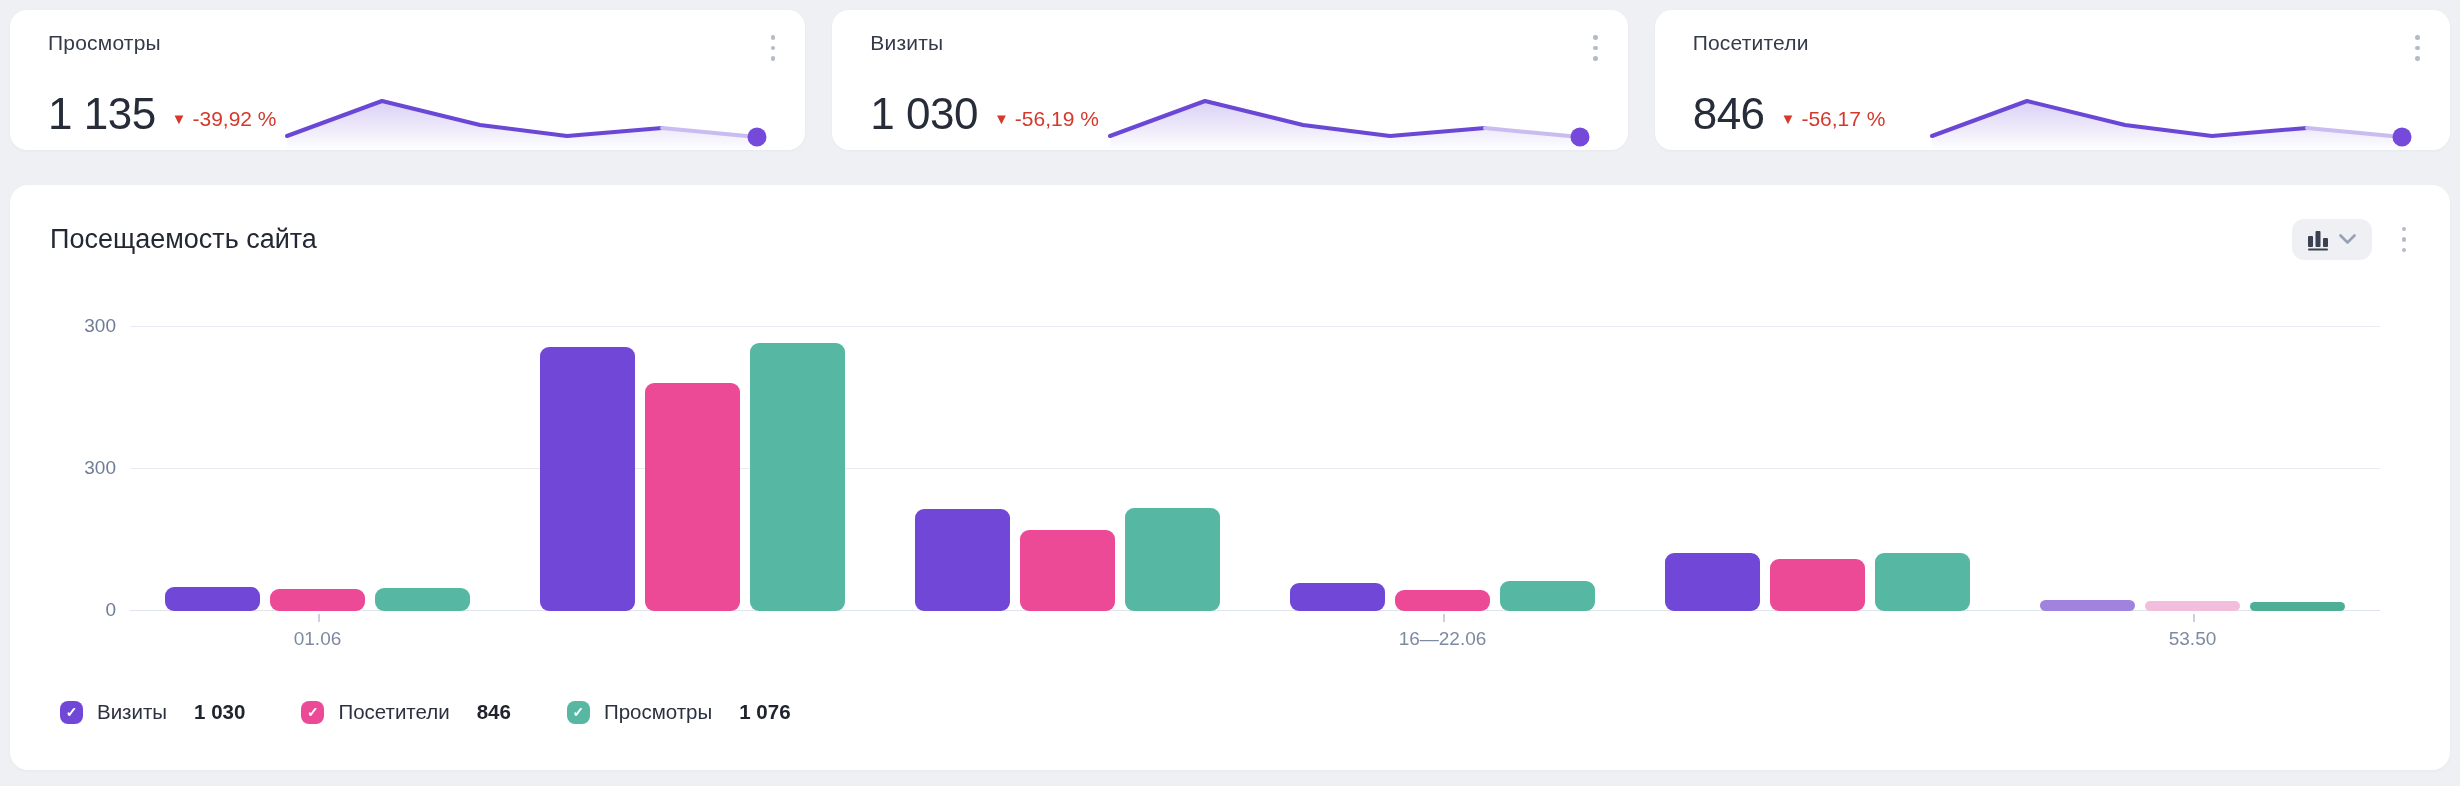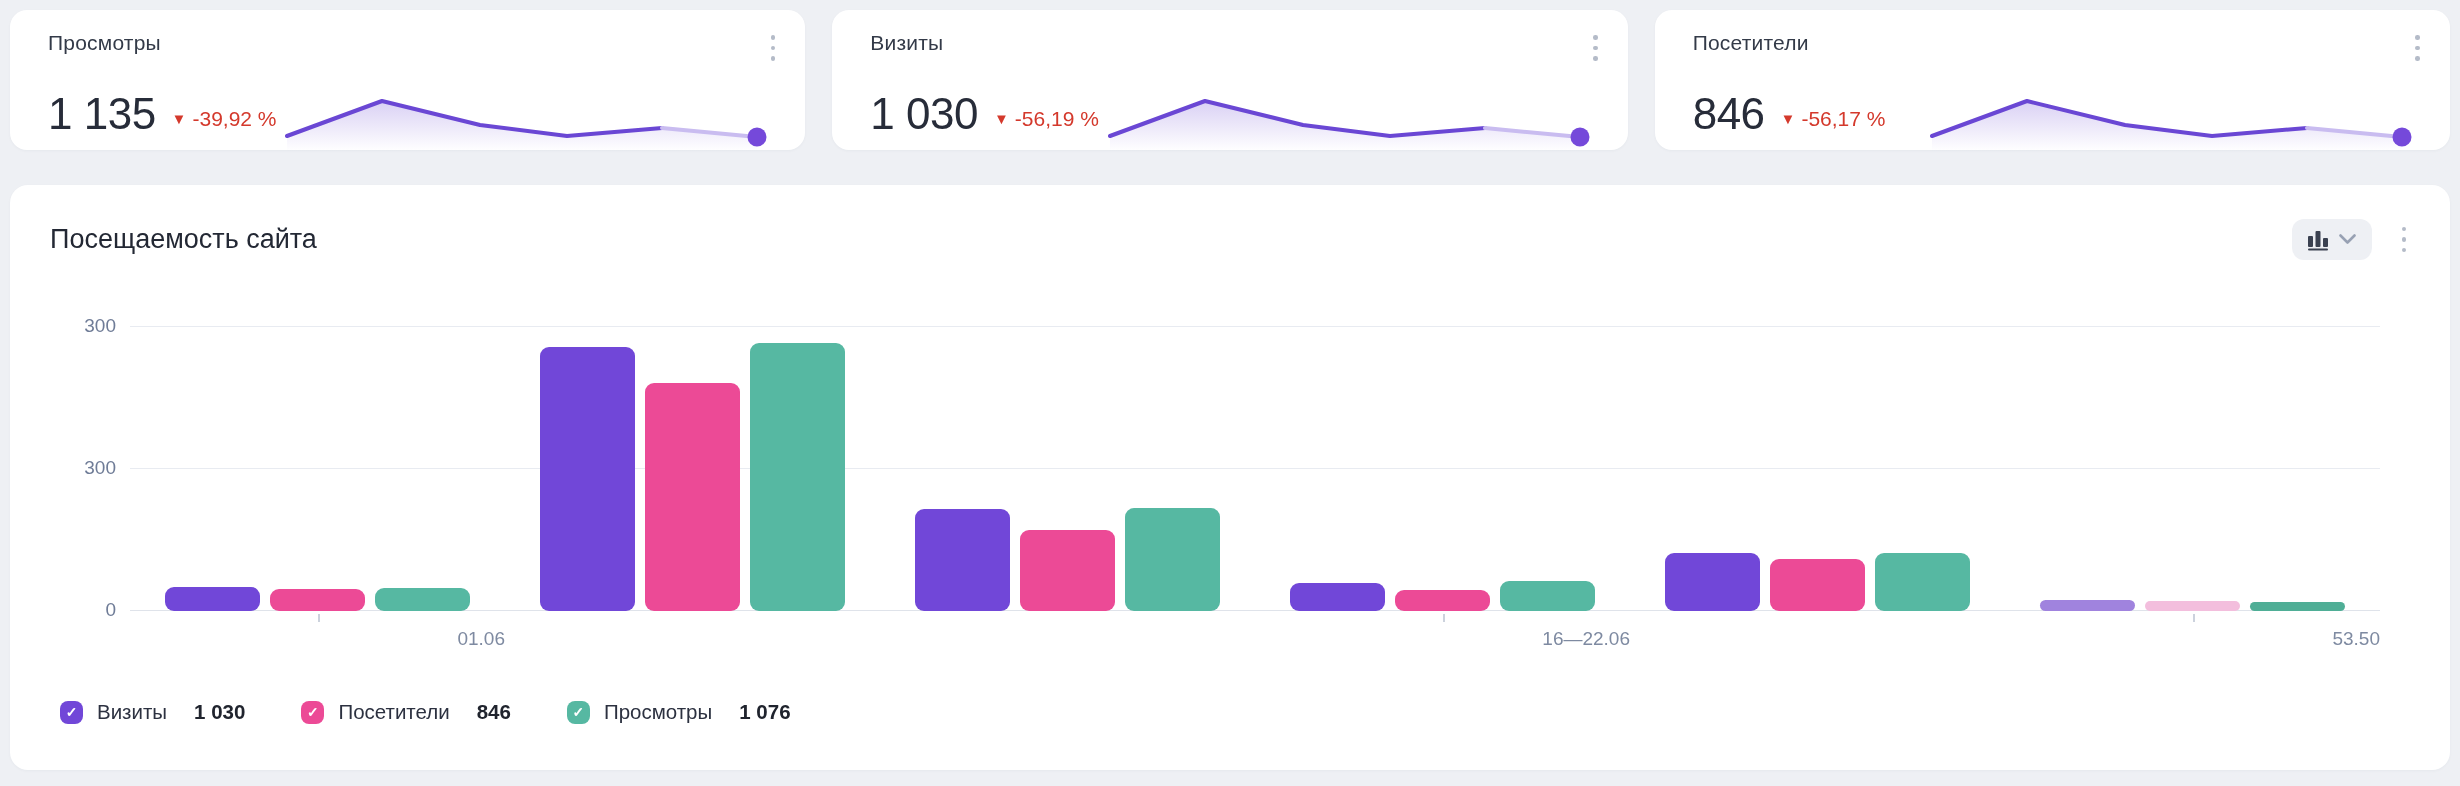--- a/index.html
+++ b/index.html
@@ -47,21 +47,21 @@
   .gridline { position:absolute; left:0; right:0; height:1px; background:#e8ebf1; }
   .gridline.base { background:#dfe3ea; }
   .ytick-label {
     position:absolute; right:100%; margin-right:14px; transform:translateY(-50%);
     font-size:19px; color:#6f7c97; white-space:nowrap;
   }
   .bars-layer { position:absolute; inset:0; display:grid; grid-template-columns:repeat(6,1fr); align-items:end; }
   .bar-group { display:flex; justify-content:center; align-items:flex-end; gap:10px; height:100%; }
   .bar { width:95px; border-radius:9px; min-height:4px; cursor:pointer; }
   .xaxis-row { display:grid; grid-template-columns:repeat(6,1fr); margin-top:3px; }
-  .xcell { position:relative; text-align:right; padding-top:14px; }
+  .xcell { position:relative; text-align:center; padding-top:14px; }
   .xtick-mark { position:absolute; top:0; left:50%; width:2px; height:8px; background:#ccd2dd; }
   .xtick-label { font-size:19px; color:#7e8aa1; }
 
   .legend { position:absolute; left:50px; bottom:46px; display:flex; align-items:center; gap:56px; }
   .legend-entry { display:flex; align-items:center; cursor:pointer; }
   .legend-check {
     width:23px; height:23px; border-radius:8px; display:flex; align-items:center; justify-content:center;
     color:#fff; font-size:14px; font-weight:700;
   }
   .legend-label { font-size:20.5px; color:#2c3140; margin-left:14px; }

